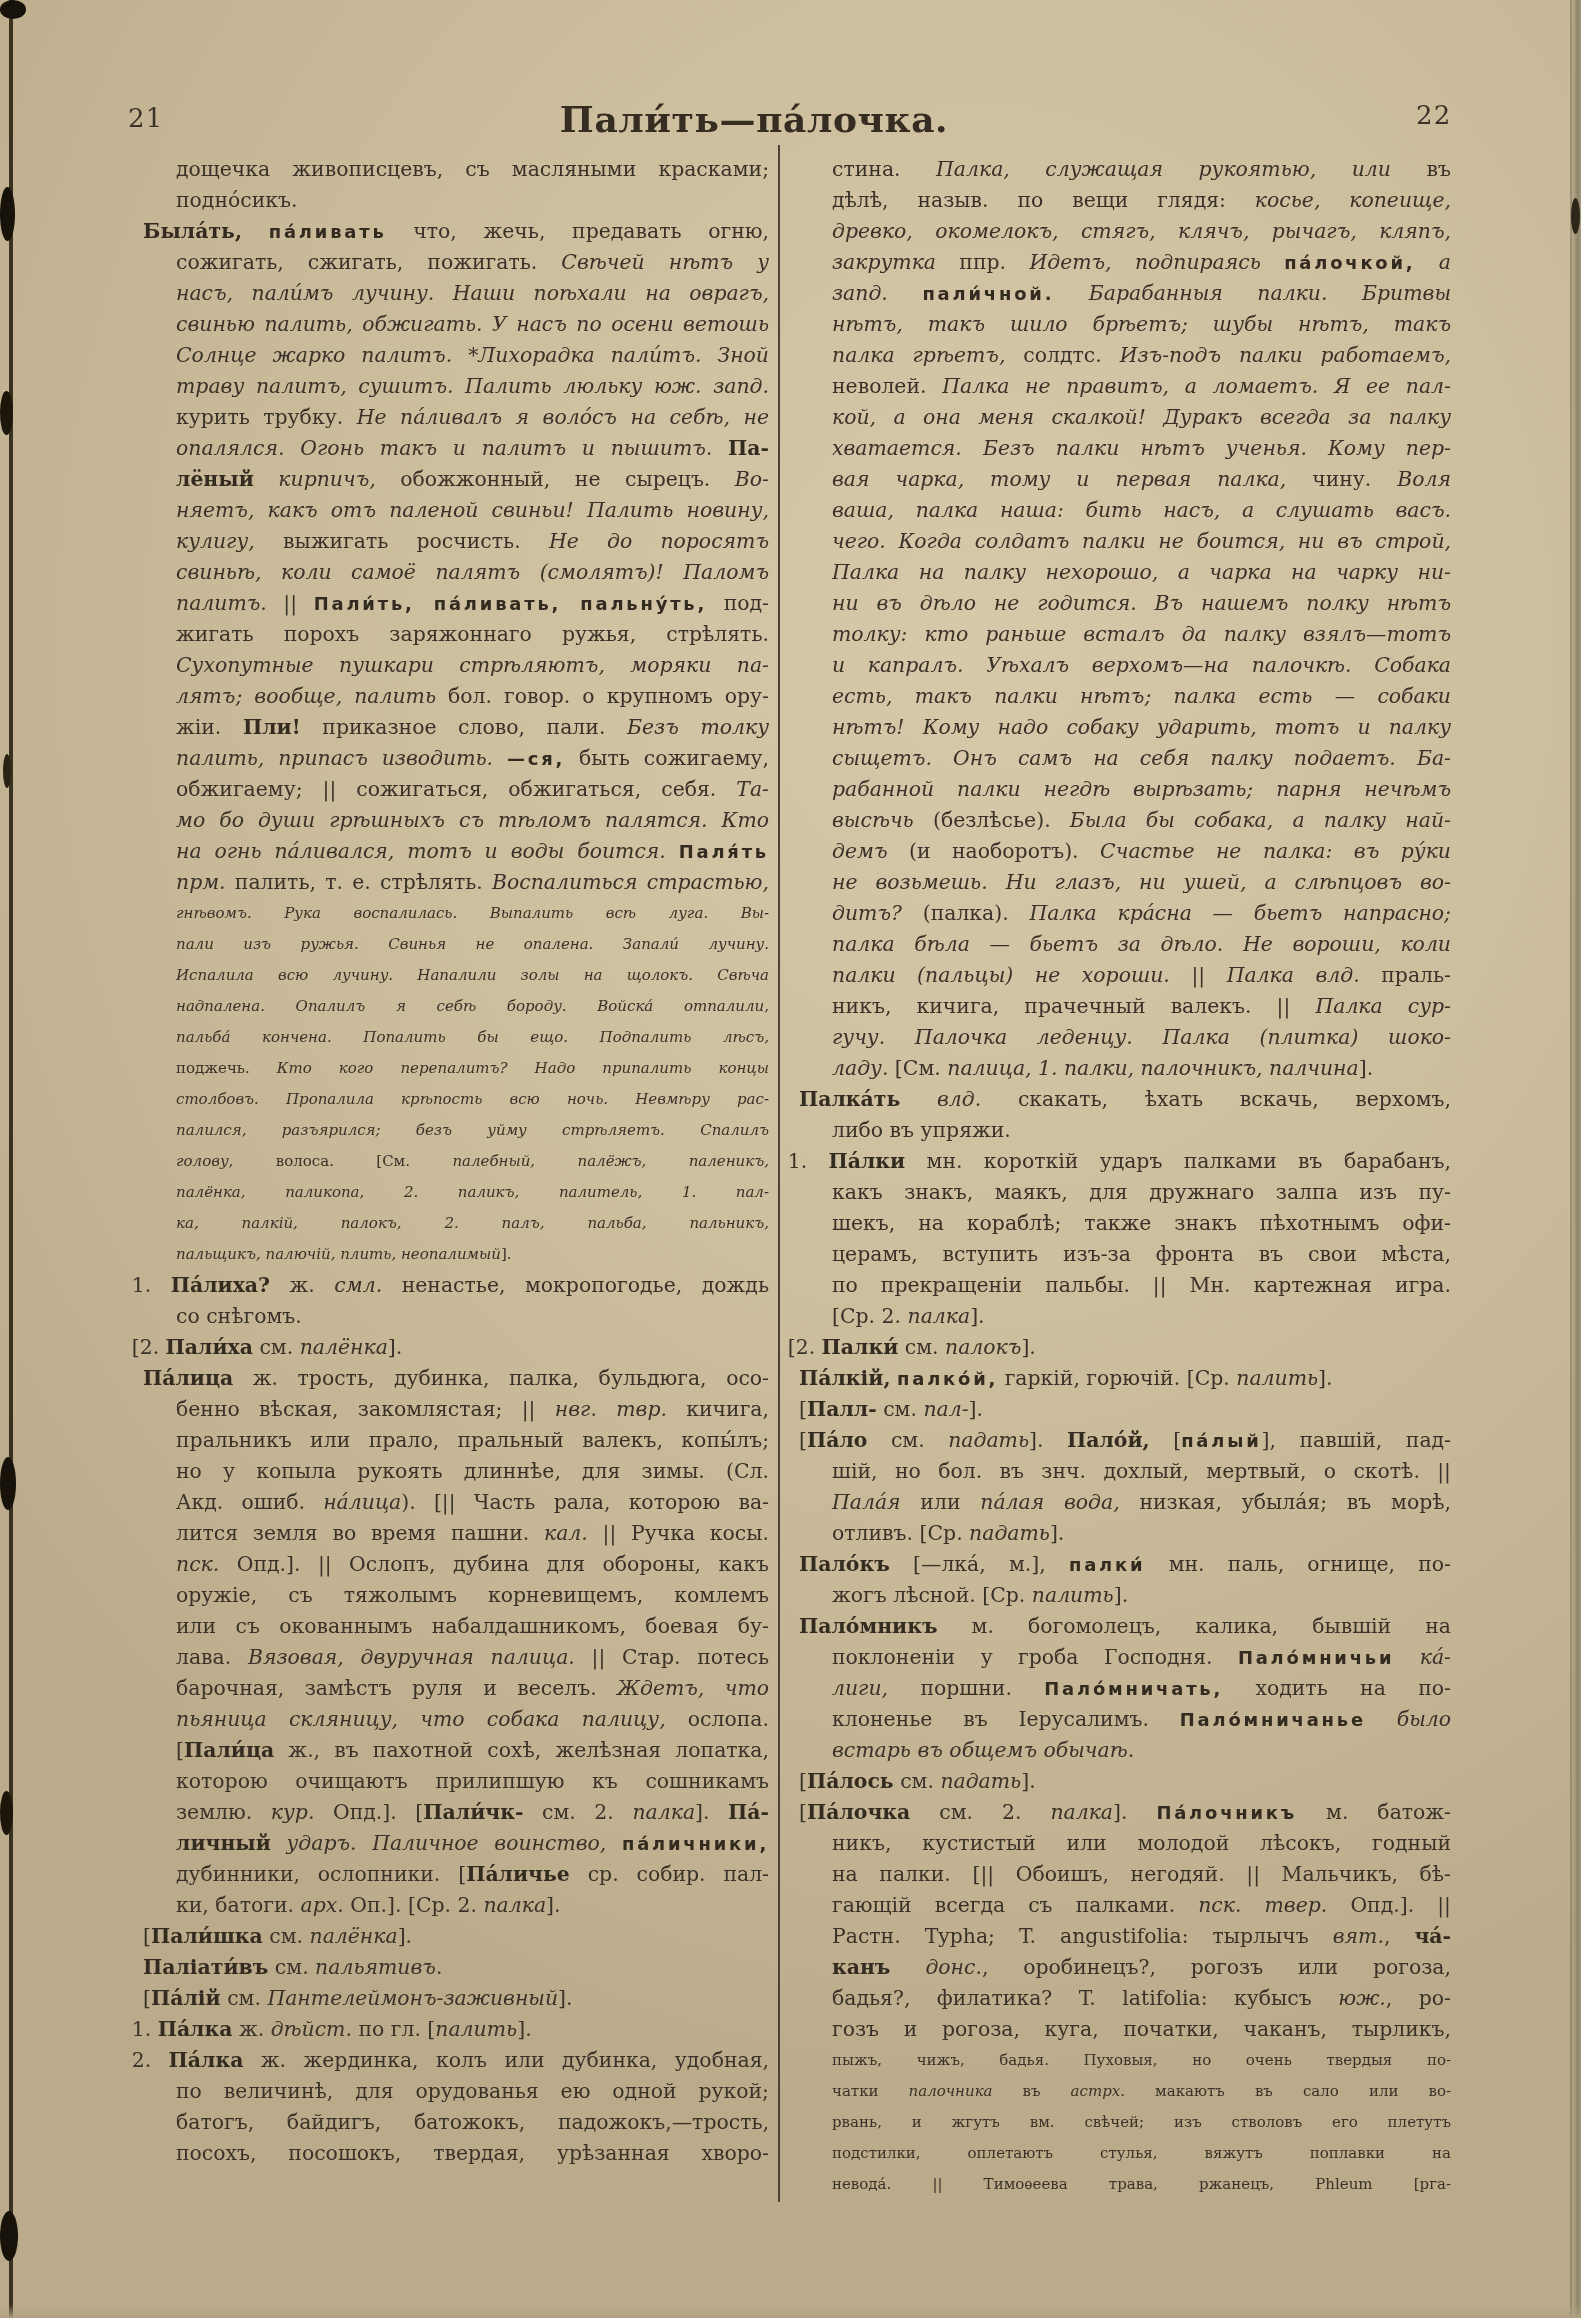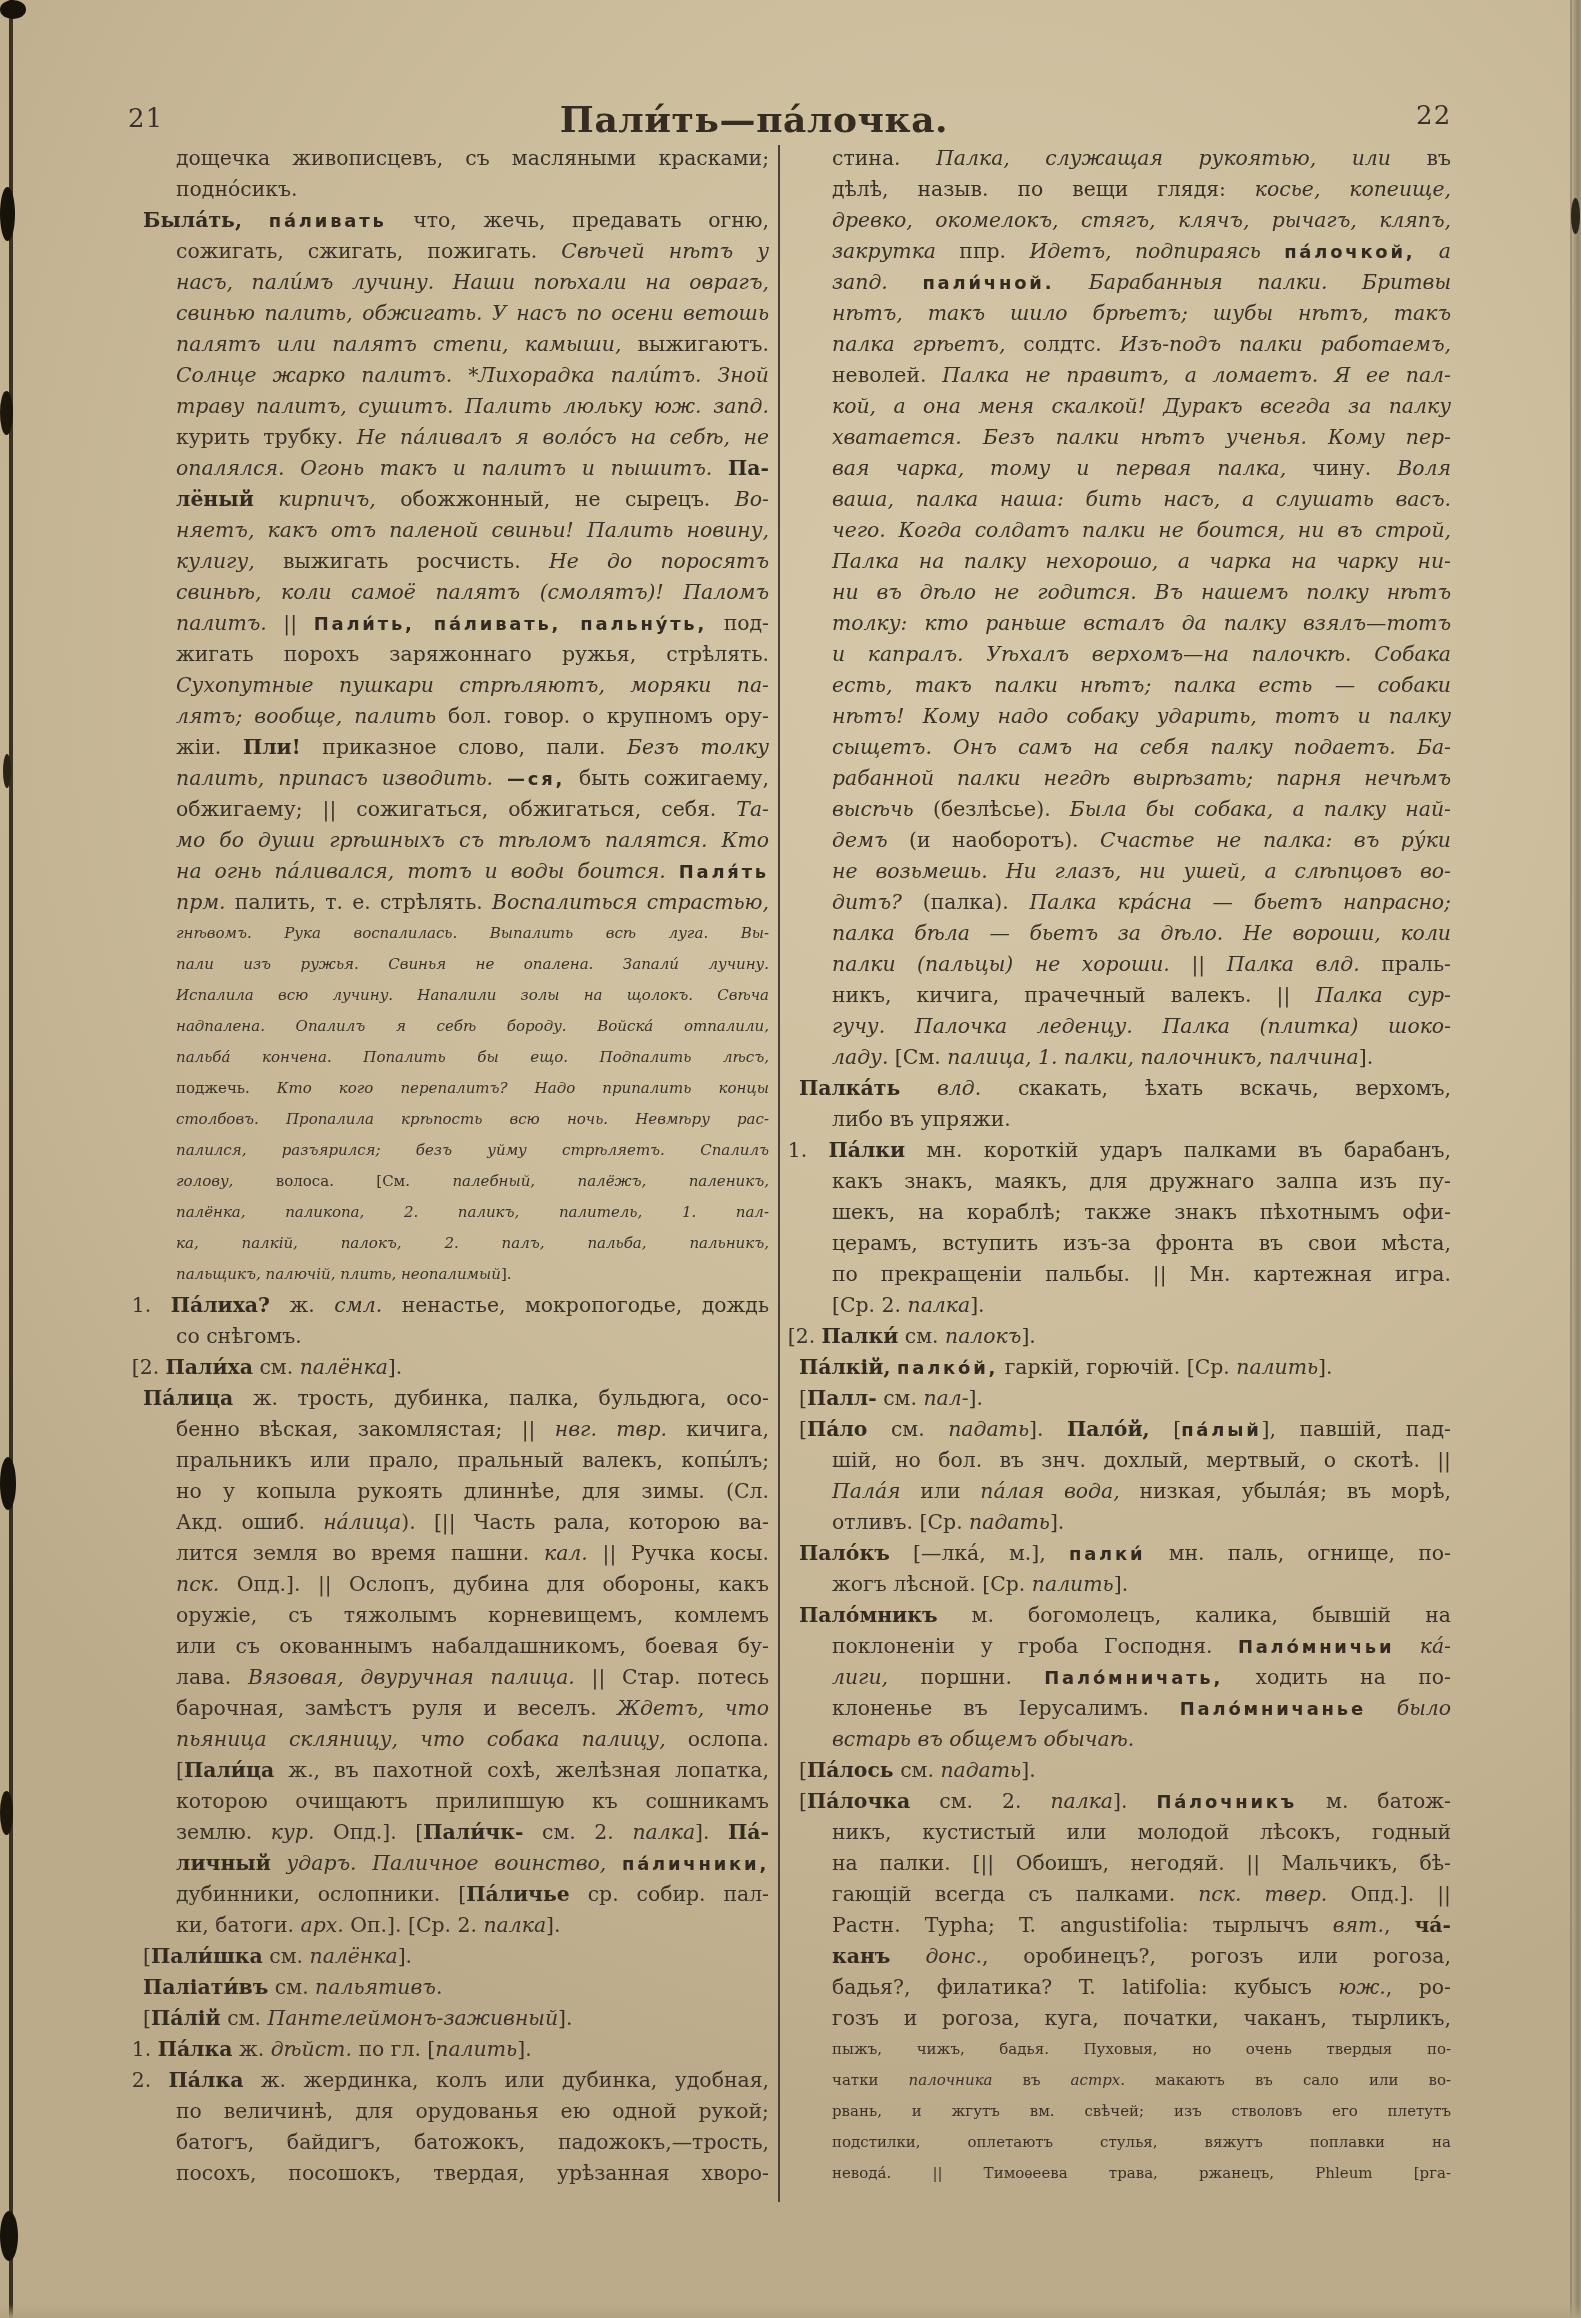--- a/index.html
+++ b/index.html
@@ -27,21 +27,21 @@
     background:linear-gradient(0deg,#b0a181 0,rgba(176,161,129,0) 14.7px);}
   .blob{position:absolute;border-radius:50%;}
   .pagenum{position:absolute;font-size:26px;letter-spacing:1.1px;}
   .pagenum.left{left:128px;top:103px;}
   .pagenum.right{left:1416px;top:100px;}
   .running-head{
     position:absolute;top:98px;left:0;width:1508px;text-align:center;
     font-size:36px;font-weight:bold;color:#352d22;letter-spacing:0.6px;
   }
   .divider{position:absolute;left:778px;top:145px;width:1.7px;height:2057px;background:#4a4234;}
-  .col{position:absolute;top:143px;}
+  .col{position:absolute;top:154px;}
   .col.left{left:143px;width:626px;}
   .col.right{left:799px;width:652px;}
   .line{
     height:31px;line-height:31px;font-size:20.4px;
     text-align:justify;text-align-last:justify;overflow:hidden;
     white-space:normal;
   }
   .line.cont{padding-left:33px;}
   .line.num{margin-left:-11.3px;}
   .line.last{text-align-last:left;}
@@ -75,21 +75,20 @@
 
 <div class="divider"></div>
 
 <div class="col left">
     <div class="line cont">дощечка живописцевъ, съ масляными красками;</div>
     <div class="line cont last">подно́сикъ.</div>
     <div class="line flush"><b>Была́ть,</b> <b class="sp">па́ливать</b> что, жечь, предавать огню,</div>
     <div class="line cont">сожигать, сжигать, пожигать. <i>Свѣчей нѣтъ у</i></div>
     <div class="line cont"><i>насъ, пали́мъ лучину. Наши поѣхали на оврагъ,</i></div>
     <div class="line cont"><i>свинью палить, обжигать. У насъ по осени ветошь</i></div>
-    <div class="line cont"><i>палятъ или палятъ степи, камыши,</i> выжигаютъ.</div>
     <div class="line cont"><i>Солнце жарко палитъ. *Лихорадка пали́тъ. Зной</i></div>
     <div class="line cont"><i>траву палитъ, сушитъ. Палить люльку юж. запд.</i></div>
     <div class="line cont">курить трубку. <i>Не па́ливалъ я воло́съ на себѣ, не</i></div>
     <div class="line cont"><i>опалялся. Огонь такъ и палитъ и пышитъ.</i> <b>Па-</b></div>
     <div class="line cont"><b>лёный</b> <i>кирпичъ,</i> обожжонный, не сырецъ. <i>Во-</i></div>
     <div class="line cont"><i>няетъ, какъ отъ паленой свиньи! Палить новину,</i></div>
     <div class="line cont"><i>кулигу,</i> выжигать росчисть. <i>Не до поросятъ</i></div>
     <div class="line cont"><i>свиньѣ, коли самоё палятъ (смолятъ)! Паломъ</i></div>
     <div class="line cont"><i>палитъ.</i> || <b class="sp">Пали́ть, па́ливать, пальну́ть,</b> под-</div>
     <div class="line cont">жигать порохъ заряжоннаго ружья, стрѣлять.</div>

